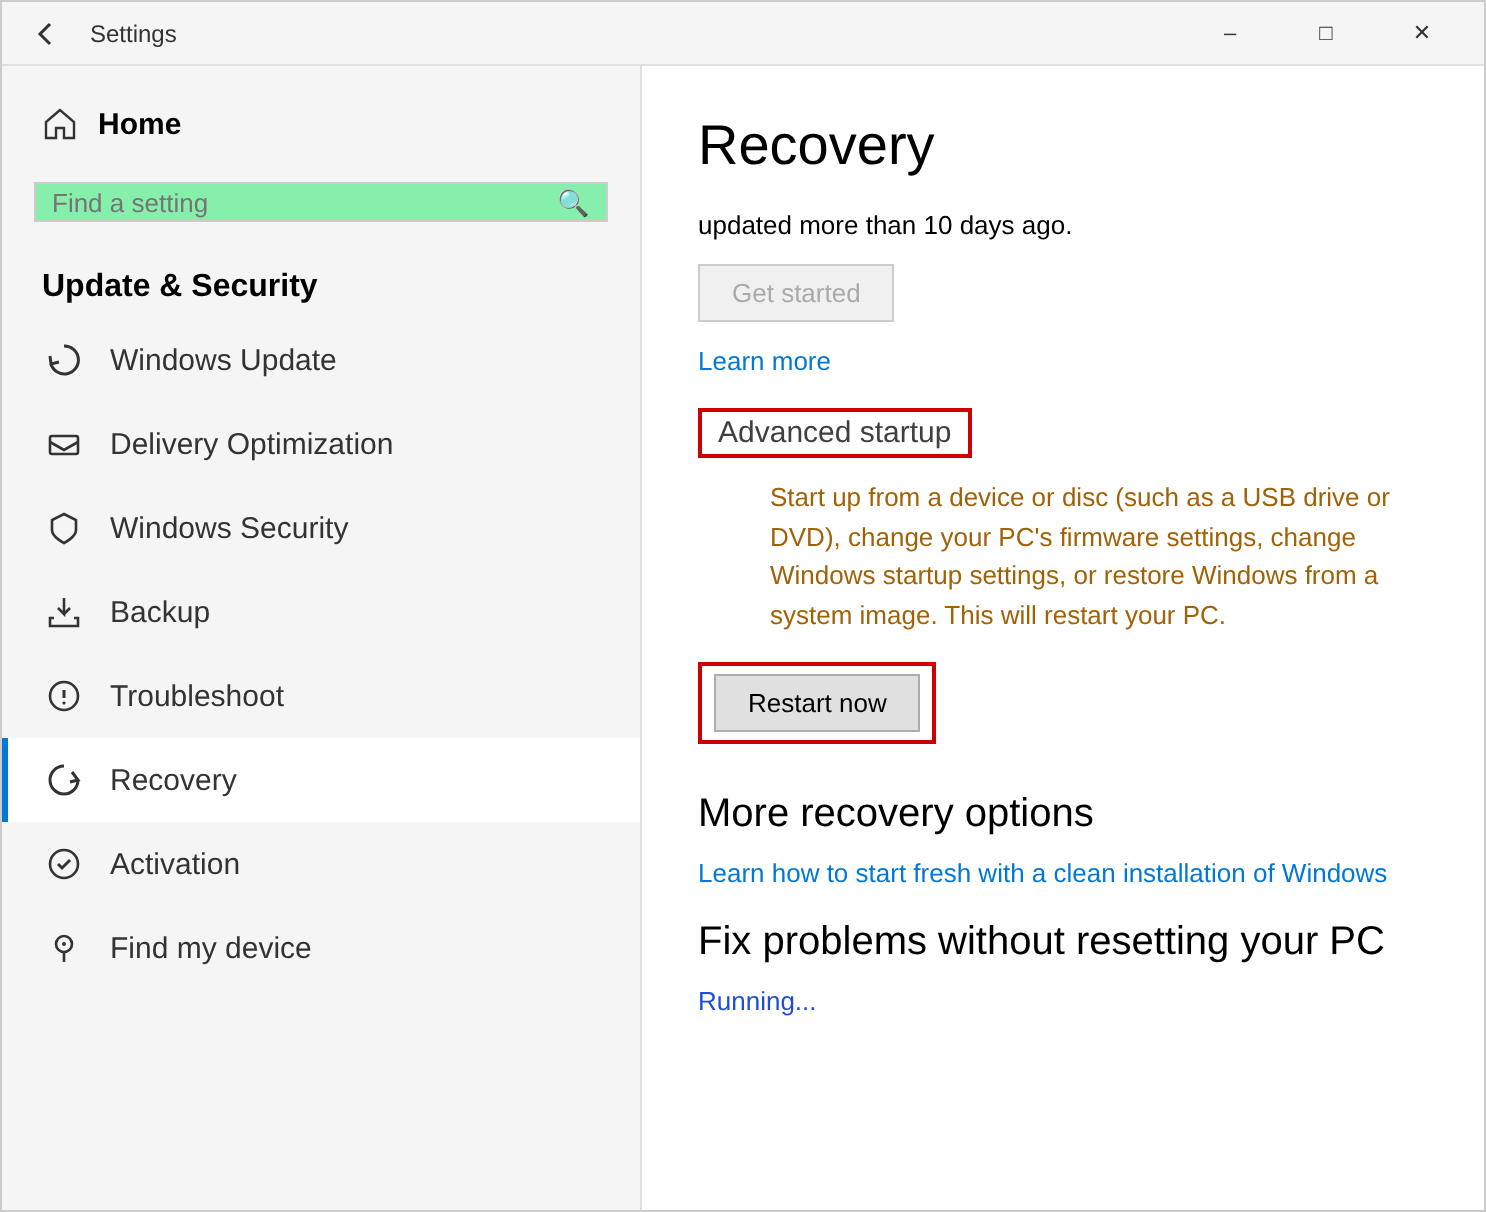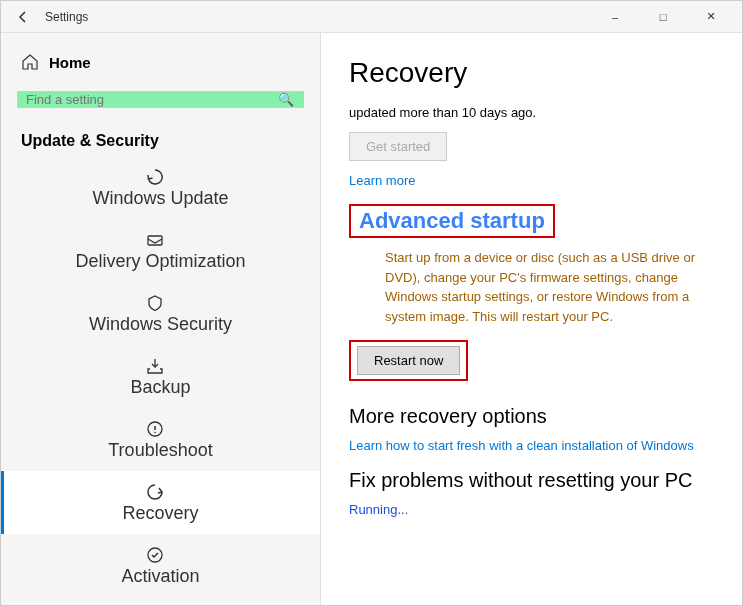--- a/index.html
+++ b/index.html
@@ -116,23 +116,22 @@
       font-weight: 700;
       color: #000;
     }
 
     .nav-item {
       display: flex;
       align-items: center;
       padding: 10px 20px;
       cursor: pointer;
       color: #333;
-      font-size: 18px;
+      font-size: 15px;
       position: relative;
-      flex-direction: column;
     }
 
     .nav-item.active {
       background: #fff;
       border-left: 3px solid #0078d7;
       padding-left: 17px;
     }
 
     .nav-icon {
       width: 22px;
@@ -178,23 +177,23 @@
     .learn-more {
       color: #0078d7;
       font-size: 13px;
       cursor: pointer;
       text-decoration: none;
       display: block;
       margin: 12px 0 16px 0;
     }
 
     .section-heading {
-      font-size: 22px;
-      font-weight: 700;
-      color: #3b82f6;
+      font-size: 15px;
+      font-weight: 400;
+      color: #404040;
       margin-bottom: 10px;
     }
 
     .section-desc {
       font-size: 13px;
       color: #a16207;
       line-height: 1.5;
       margin-bottom: 14px;
       margin-left: 36px;
     }

